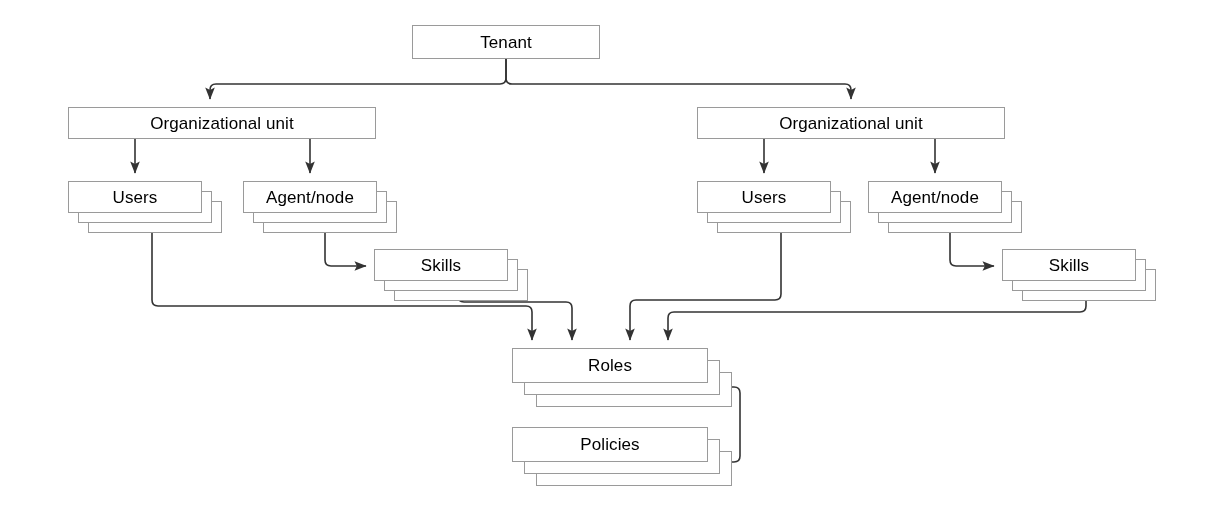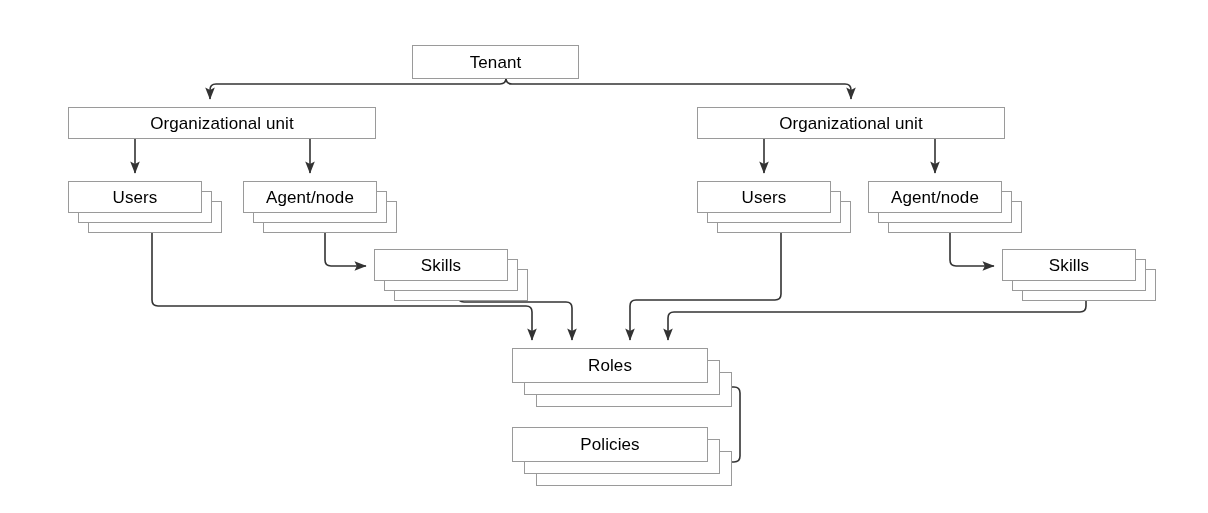--- a/index.html
+++ b/index.html
@@ -89,21 +89,21 @@
 
       <path d="M781,233 L781,294 Q781,300 775,300 L636,300 Q630,300 630,306 L630,340" marker-end="url(#arrowhead)"></path>
 
       <path d="M1086,301 L1086,306 Q1086,312 1080,312 L674,312 Q668,312 668,318 L668,340" marker-end="url(#arrowhead)"></path>
 
       <path d="M728,387 L734,387 Q740,387 740,393 L740,456 Q740,462 734,462 L719,462" marker-end="url(#arrowhead)"></path>
     </g>
   </svg>
 
   <div class="node" style="left:412px; top:25px; width:188px; height:34px;">
-    <div class="node-face" style="width:167px; height:34px;margin-top:20px;">
+    <div class="node-face" style="width:188px; height:34px;">
       <span class="node-label">Tenant</span>
     </div>
   </div>
 
   <div class="node" style="left:68px; top:107px; width:308px; height:32px;">
     <div class="node-face" style="width:308px; height:32px;">
       <span class="node-label">Organizational unit</span>
     </div>
   </div>
 

